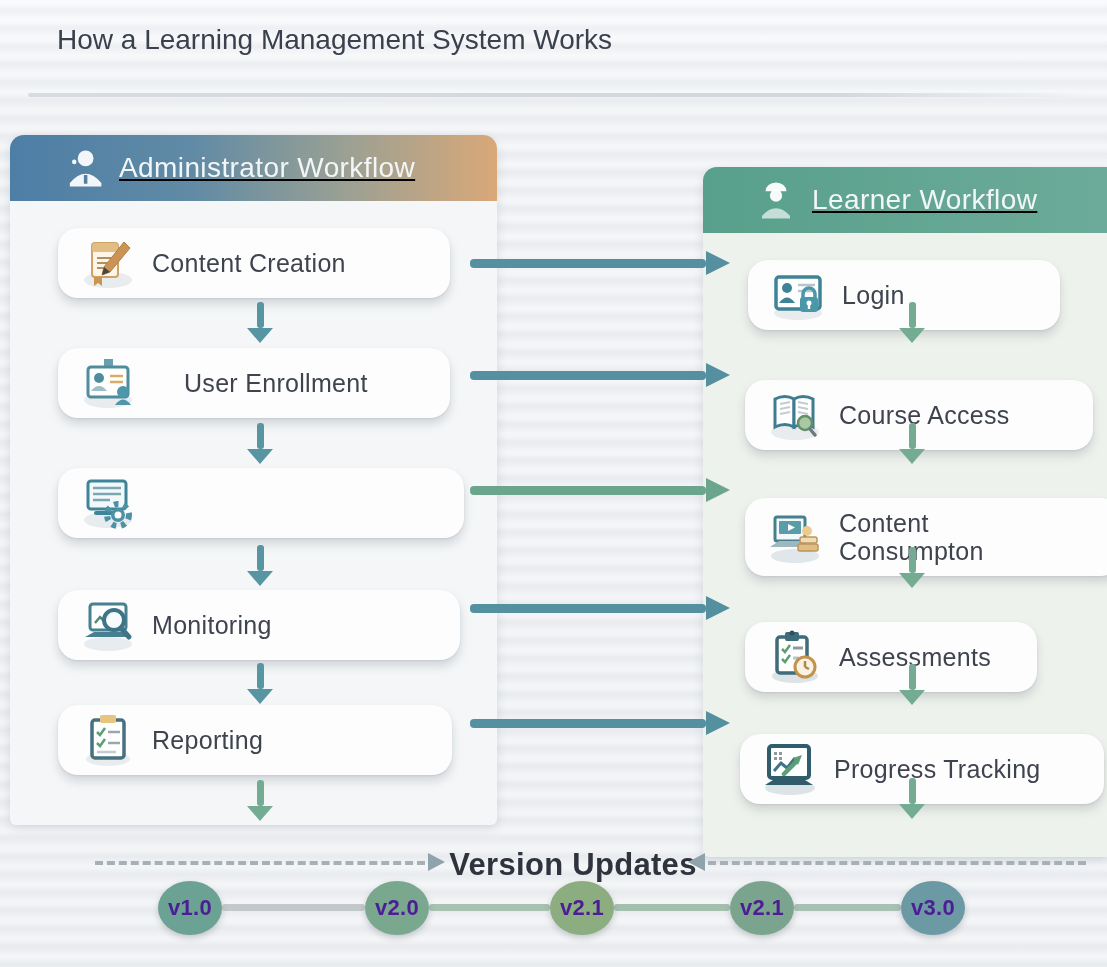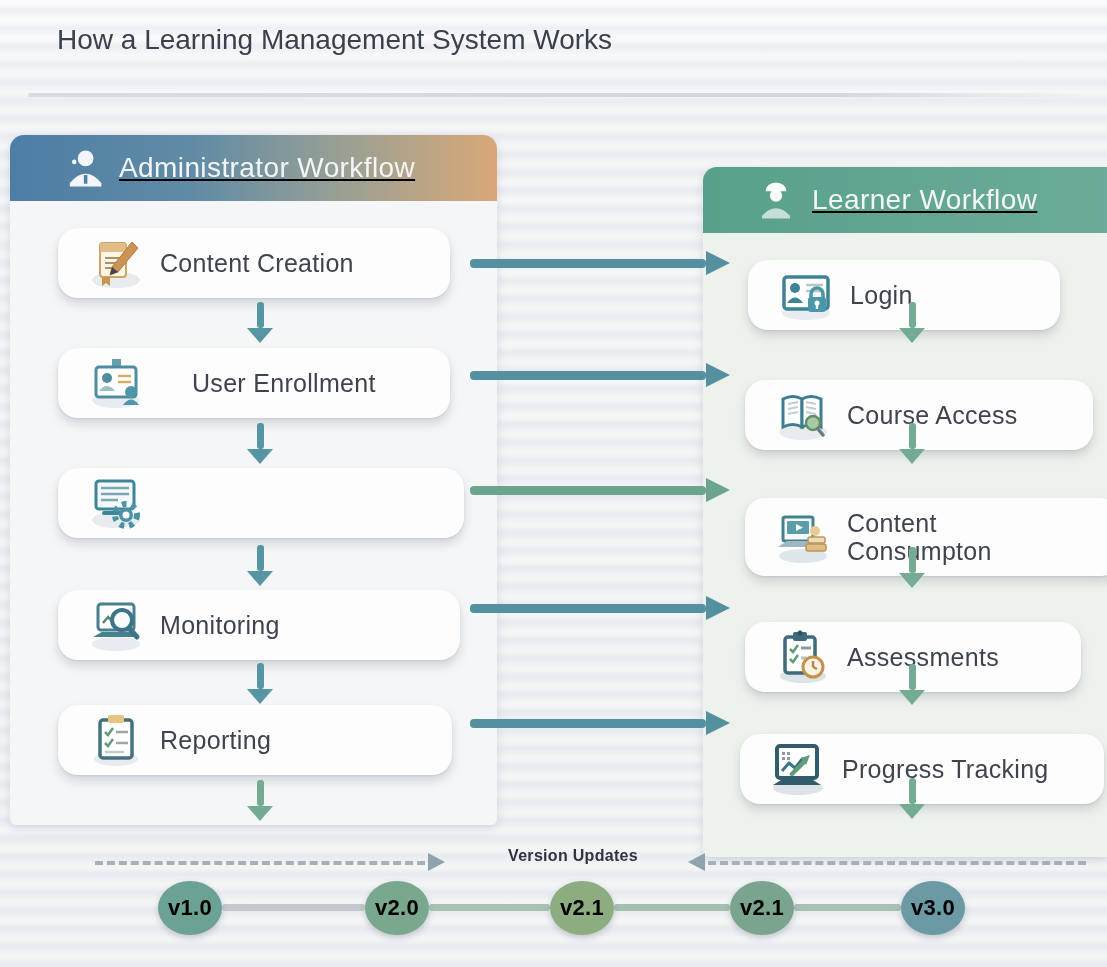--- a/index.html
+++ b/index.html
@@ -25,37 +25,37 @@
   .panel-header { height:66px; display:flex; align-items:center; gap:15px; padding-left:52px;
     color:#f3f6f7; font-size:28px; font-weight:500; letter-spacing:0.4px; }
   .admin .panel-header { border-radius:14px 14px 0 0;
     background:linear-gradient(90deg,#4d7ea6 0%, #618ba5 38%, #99a094 68%, #d9a878 100%); }
   .learner .panel-header { border-radius:14px 0 0 0;
     background:linear-gradient(90deg,#58a08b 0%, #6cab99 100%); }
   .hicon { display:flex; align-items:center; }
 
   
   .card { position:absolute; display:flex; align-items:center; gap:16px; height:70px;
-    background:#fdfdfe; border-radius:20px; padding:0 14px 0 30px;
+    background:#fdfdfe; border-radius:20px; padding:0 14px 0 22px;
     box-shadow:0 6px 10px rgba(124,134,148,0.28), 0 1px 2px rgba(124,134,148,0.18); }
   .card .label { font-size:25px; font-weight:500; color:#3e434e; letter-spacing:0.3px;
     white-space:nowrap; }
   .cicon { display:flex; align-items:center; flex:none; }
   
   .a1 { left:48px; top:93px;  width:392px; }
   .a2 { left:48px; top:213px; width:392px;gap:48px; }
   .a3 { left:48px; top:333px; width:406px; }
   .a4 { left:48px; top:455px; width:402px; }
   .a5 { left:48px; top:570px; width:394px; }
   
   .l1 { left:45px; top:93px;  width:312px; }
   .l2 { left:42px; top:213px; width:348px; }
   .l3 { left:42px; top:331px; width:376px; height:78px; }
   .l3 .label { white-space:normal; width:200px; line-height:1.12; }
-  .l4 { left:42px; top:455px; width:336px; }
+  .l4 { left:42px; top:455px; width:292px; }
   .l5 { left:37px; top:567px; width:364px; }
 
   
   .varrow { position:absolute; width:26px; }
   .varrow .stem { width:7px; height:26px; margin:0 auto; border-radius:3px; }
   .varrow .head { width:0; height:0; border-left:13px solid transparent;
     border-right:13px solid transparent; border-top:15px solid; }
   .varrow.teal .stem { background:#5795a3; } .varrow.teal .head { border-top-color:#5795a3; }
   .varrow.green .stem { background:#74ac93; } .varrow.green .head { border-top-color:#74ac93; }
   .va1 { left:247px; top:302px; } .va2 { left:247px; top:423px; }
@@ -68,37 +68,37 @@
   
   .harrow { position:absolute; left:470px; width:236px; height:9px; border-radius:4px; }
   .harrow::after { content:''; position:absolute; right:-24px; top:-8px; width:0; height:0;
     border-top:12px solid transparent; border-bottom:12px solid transparent; border-left:24px solid; }
   .harrow.teal { background:#54909f; } .harrow.teal::after { border-left-color:#54909f; }
   .harrow.green { background:#6ca58e; } .harrow.green::after { border-left-color:#6ca58e; }
   .h1 { top:259px; } .h2 { top:371px; } .h3 { top:486px; } .h4 { top:604px; } .h5 { top:719px; }
 
   
   .vu-label { position:absolute; top:847px; left:573px; transform:translateX(-50%);
-    font-size:16px; font-weight:600; color:#2e333d; letter-spacing:0.3px; white-space:nowrap; }
+    font-size:31px; font-weight:600; color:#2e333d; letter-spacing:0.3px; white-space:nowrap; }
   .dash { position:absolute; top:861px; border-top:4px dashed #a6b0b9; }
   .dash-left { left:95px; width:330px; }
   .dash-left::after { content:''; position:absolute; right:-20px; top:-12px; width:0; height:0;
     border-top:9px solid transparent; border-bottom:9px solid transparent;
     border-left:17px solid #8fa3ad; }
   .dash-right { left:708px; width:378px; }
   .dash-right::before { content:''; position:absolute; left:-20px; top:-12px; width:0; height:0;
     border-top:9px solid transparent; border-bottom:9px solid transparent;
     border-right:17px solid #8fa3ad; }
   .tl-seg { position:absolute; top:904px; height:7px; border-radius:3px; }
   .seg1 { left:222px; width:143px; background:#c3c9cb; }
   .seg2 { left:429px; width:121px; background:#a8c1b0; }
   .seg3 { left:614px; width:116px; background:#a3bfae; }
   .seg4 { left:794px; width:107px; background:#a9c0b4; }
   .version { position:absolute; top:881px; width:64px; height:54px; border-radius:50%;
-    color:#000000; font-size:22px; font-weight:600; display:flex; align-items:center;
+    color:#4c1d95; font-size:22px; font-weight:600; display:flex; align-items:center;
     justify-content:center; box-shadow:0 3px 6px rgba(100,110,122,0.32); letter-spacing:0.3px; }
   .v1 { left:158px; } .v2 { left:365px;text-align:right; } .v3 { left:550px; } .v4 { left:730px; } .v5 { left:901px; }
 </style>
 </head>
 <body>
 
 <div class="page">
 
   <div class="title">How a Learning Management System Works</div>
   <div class="title-divider"></div>

